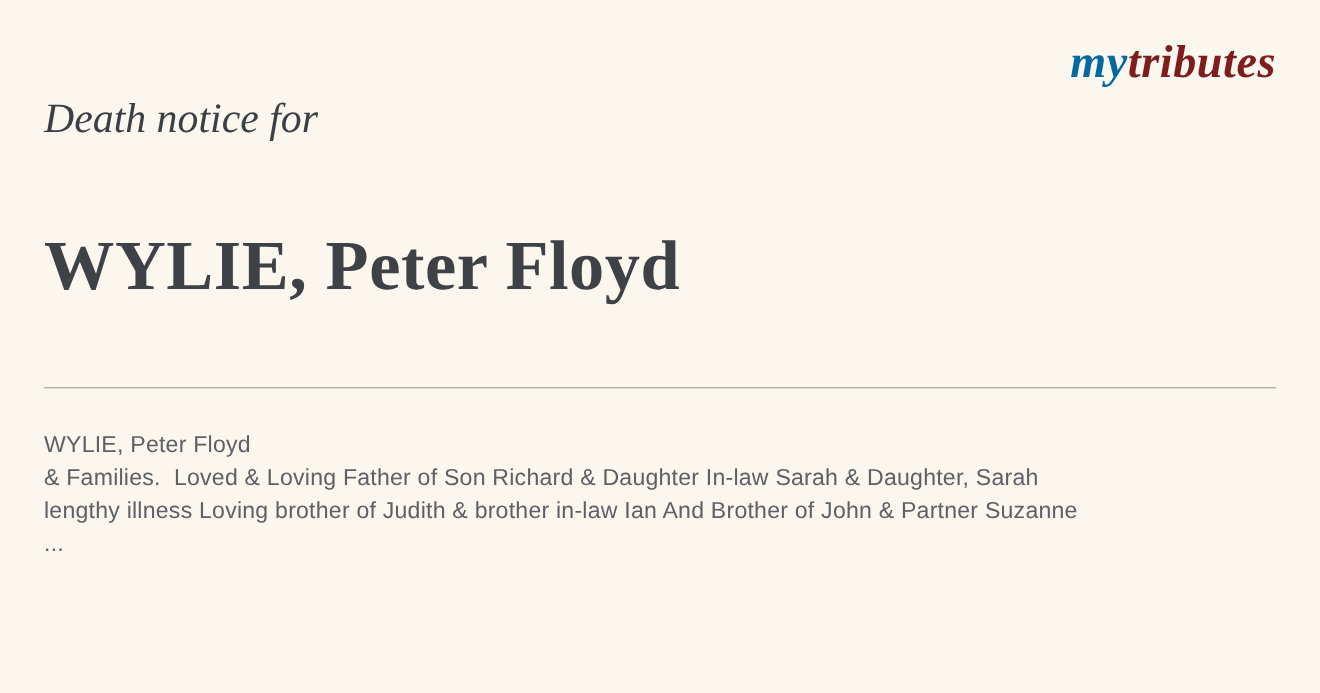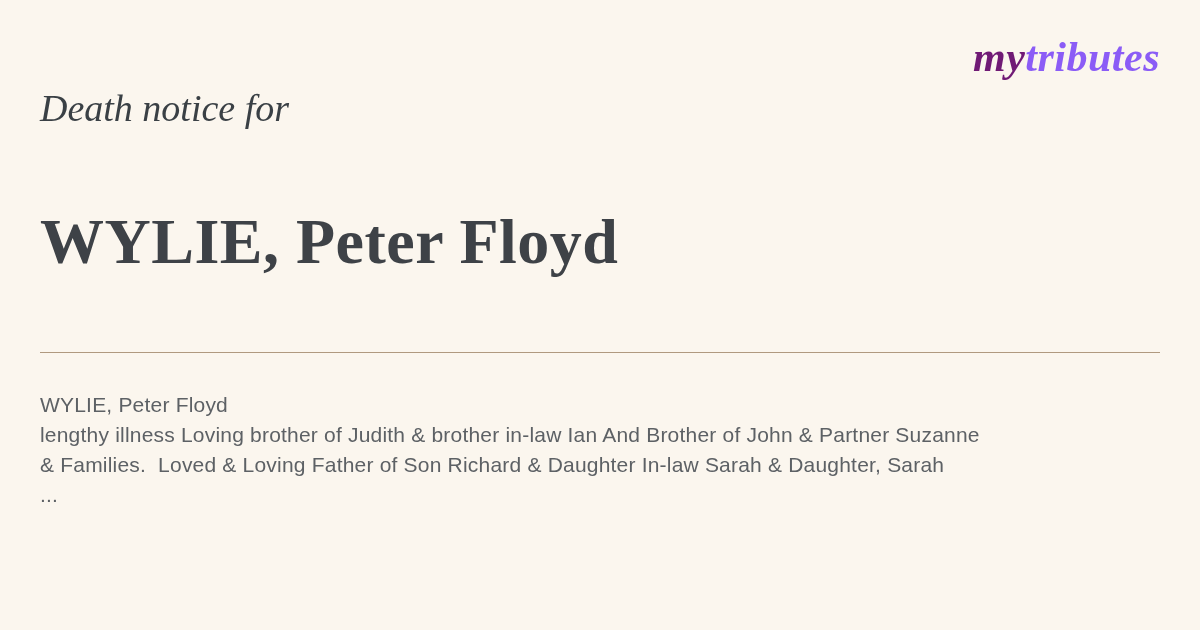--- a/index.html
+++ b/index.html
@@ -20,22 +20,22 @@
     top: 36px;
     right: 40px;
     font-family: "Liberation Serif", serif;
     font-style: italic;
     font-weight: bold;
     font-size: 42px;
     letter-spacing: 0.5px;
     white-space: nowrap;
     line-height: 1;
   }
-  .logo .logo-my { color: #701a75; text-align: center; }
-  .logo .logo-tributes { color: #8b5cf6; }
+  .logo .logo-my { color: #0369a1; text-align: center; }
+  .logo .logo-tributes { color: #7f1d1d; }
   .kicker {
     position: absolute;
     left: 40px;
     top: 88px;
     font-family: "Liberation Serif", serif;
     font-style: italic;
     font-weight: 500;
     font-size: 38px;
     color: #3a4045;
     line-height: 1.1;
@@ -86,18 +86,18 @@
   </div>
 
   <div class="kicker">Death notice for</div>
 
   <h1 class="headline">WYLIE, Peter Floyd</h1>
 
   <hr class="divider">
 
   <div class="notice-body">
     <div class="notice-line">WYLIE, Peter Floyd</div>
+    <div class="notice-line">&amp; Families.  Loved &amp; Loving Father of Son Richard &amp; Daughter In-law Sarah &amp; Daughter, Sarah</div>
     <div class="notice-line">lengthy illness Loving brother of Judith &amp; brother in-law Ian And Brother of John &amp; Partner Suzanne</div>
-    <div class="notice-line">&amp; Families.  Loved &amp; Loving Father of Son Richard &amp; Daughter In-law Sarah &amp; Daughter, Sarah</div>
     <div class="notice-line">...</div>
   </div>
 
 </div>
 
 </body></html>

